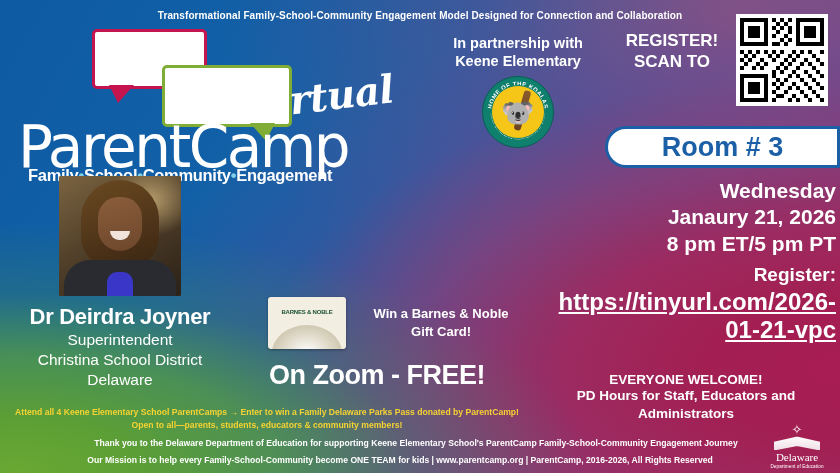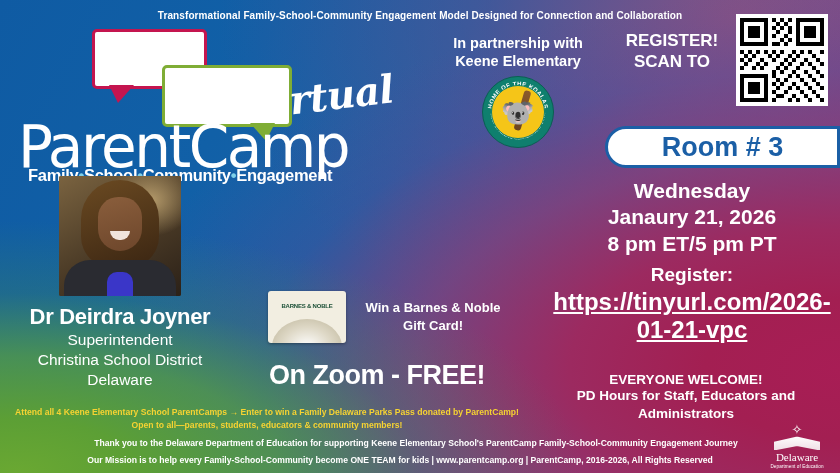--- a/index.html
+++ b/index.html
@@ -78,21 +78,21 @@
 
   
   .room {
     position:absolute; right:0px; top:120px; width:235px; height:42px;
     background:#fff; border:3px solid #1b5fa6; border-radius:21px 0 0 21px;
     display:flex; align-items:center; justify-content:center;
     font-size:27px; font-weight:bold; color:#1b5fa6;margin-top:6px;
   }
 
   
-  .right-col { position:absolute; right:4px; top:178px; width:288px; text-align:center; color:#fff; }
+  .right-col { position:absolute; right:4px; top:178px; width:288px; text-align:right; color:#fff; }
   .rc-line { font-size:21px; font-weight:bold; line-height:1.25; }
   .reg-label { font-size:19px; font-weight:bold; margin-top:7px; }
   .reg-url { font-size:24px; font-weight:bold; text-decoration:underline; display:block; margin-top:2px; color:#fff; }
 
   .welcome { position:absolute; right:4px; top:372px; width:300px; text-align:center; color:#fff; }
   .welcome .w1 { font-size:13.5px; font-weight:bold; }
   .welcome .w2 { font-size:13.5px; font-weight:bold; line-height:1.35; }
 
   
   .speaker { position:absolute; left:6px; top:176px; width:228px; text-align:center; }
@@ -120,21 +120,21 @@
   .sp-sub { font-size:15.5px; color:#fff; line-height:1.3; }
 
   
   .session {
     position:absolute; left:212px; top:186px; width:330px; text-align:center;
     font-size:20px; font-weight:bold; font-style:italic; color:#fff; line-height:1.35;
     letter-spacing:-0.2px;
   }
 
   
-  .prize { position:absolute; left:268px; top:291px; display:flex; align-items:center; gap:12px; }
+  .prize { position:absolute; left:268px; top:297px; display:flex; align-items:center; gap:20px; }
   .giftcard {
     width:78px; height:52px; background:#f2eee1; border-radius:3px; position:relative; overflow:hidden;
     box-shadow:0 1px 3px rgba(0,0,0,0.35);
   }
   .gc-label { position:absolute; top:12px; left:0; width:100%; text-align:center;
     font-size:6px; font-weight:bold; color:#1c5037; letter-spacing:-0.2px; }
   .gc-book { position:absolute; bottom:-4px; left:50%; transform:translateX(-50%);
     width:70px; height:28px; background:
       radial-gradient(50% 100% at 50% 100%, #ffffff 0%, #ded8c6 70%, #cfc8b2 100%);
     border-radius:50% 50% 0 0 / 100% 100% 0 0; }

